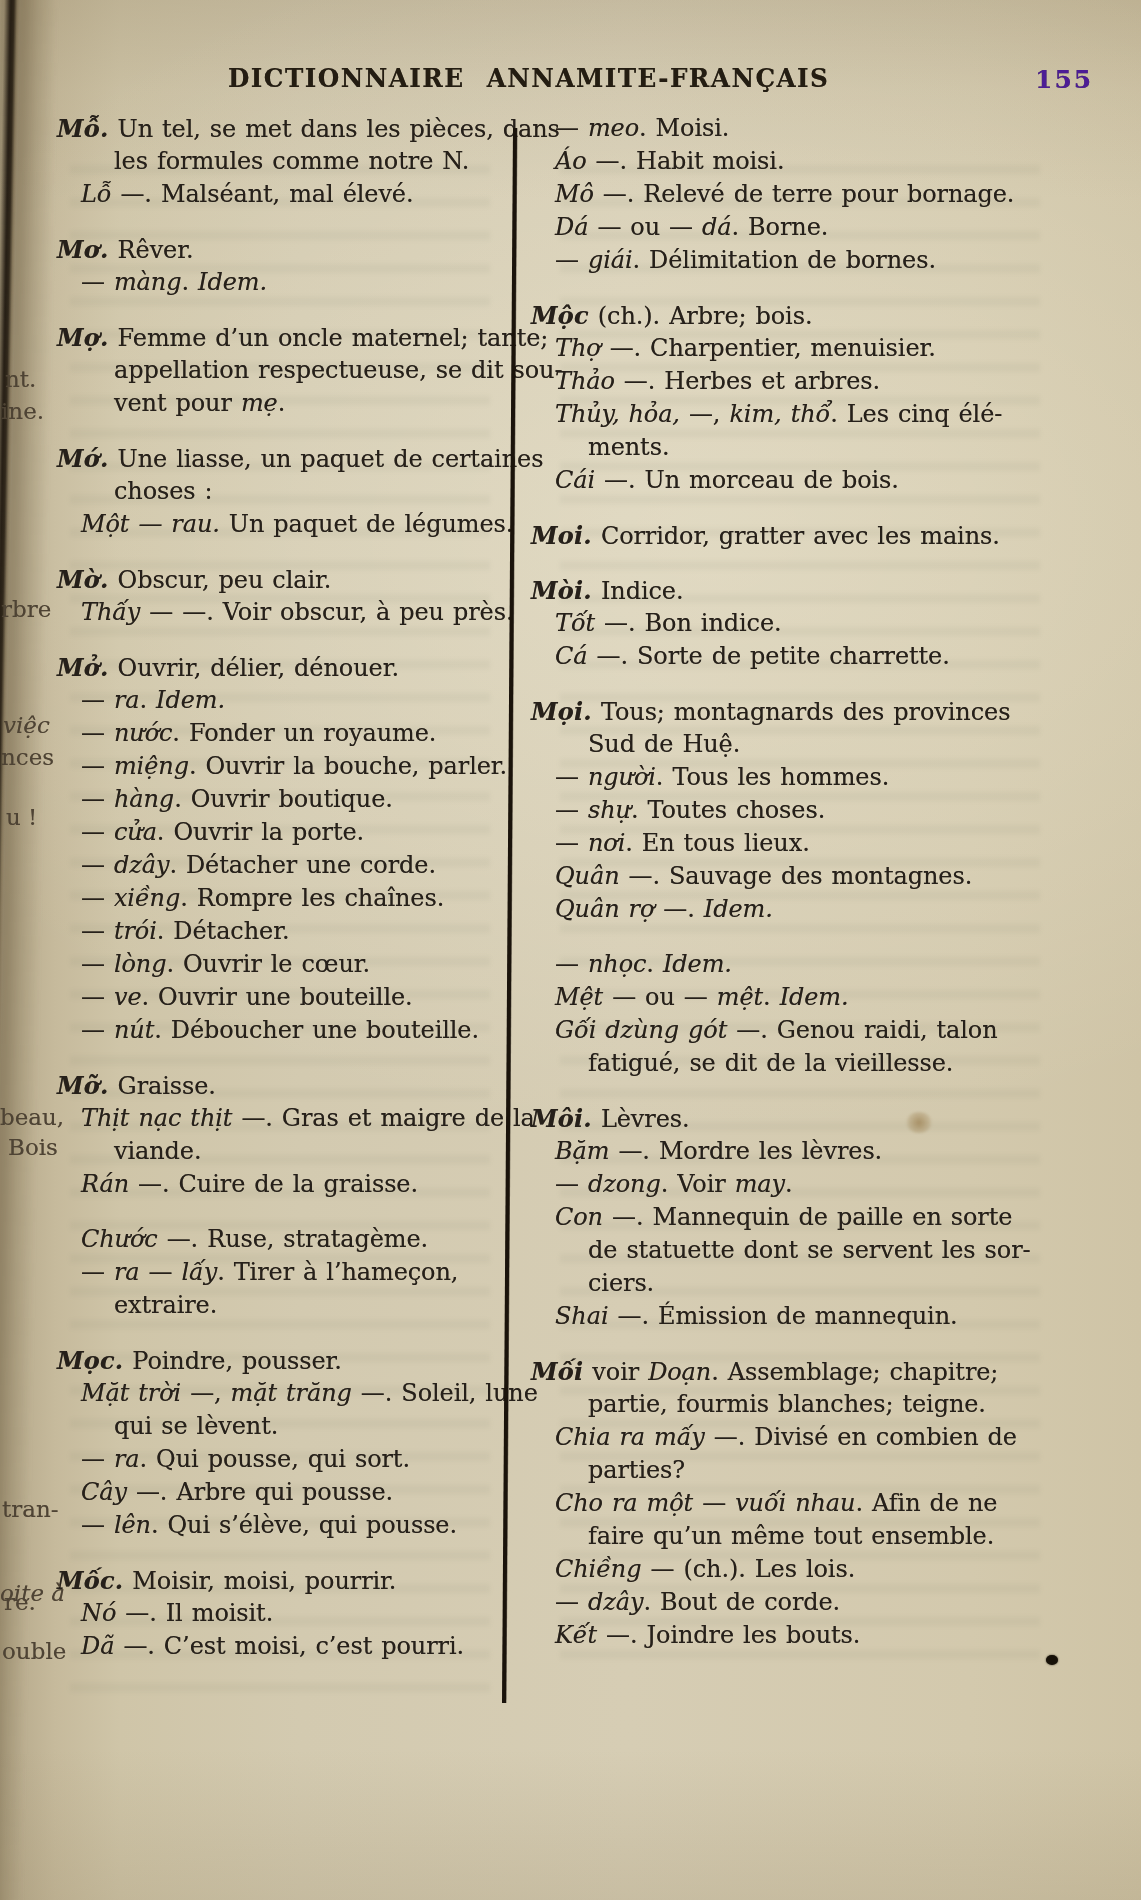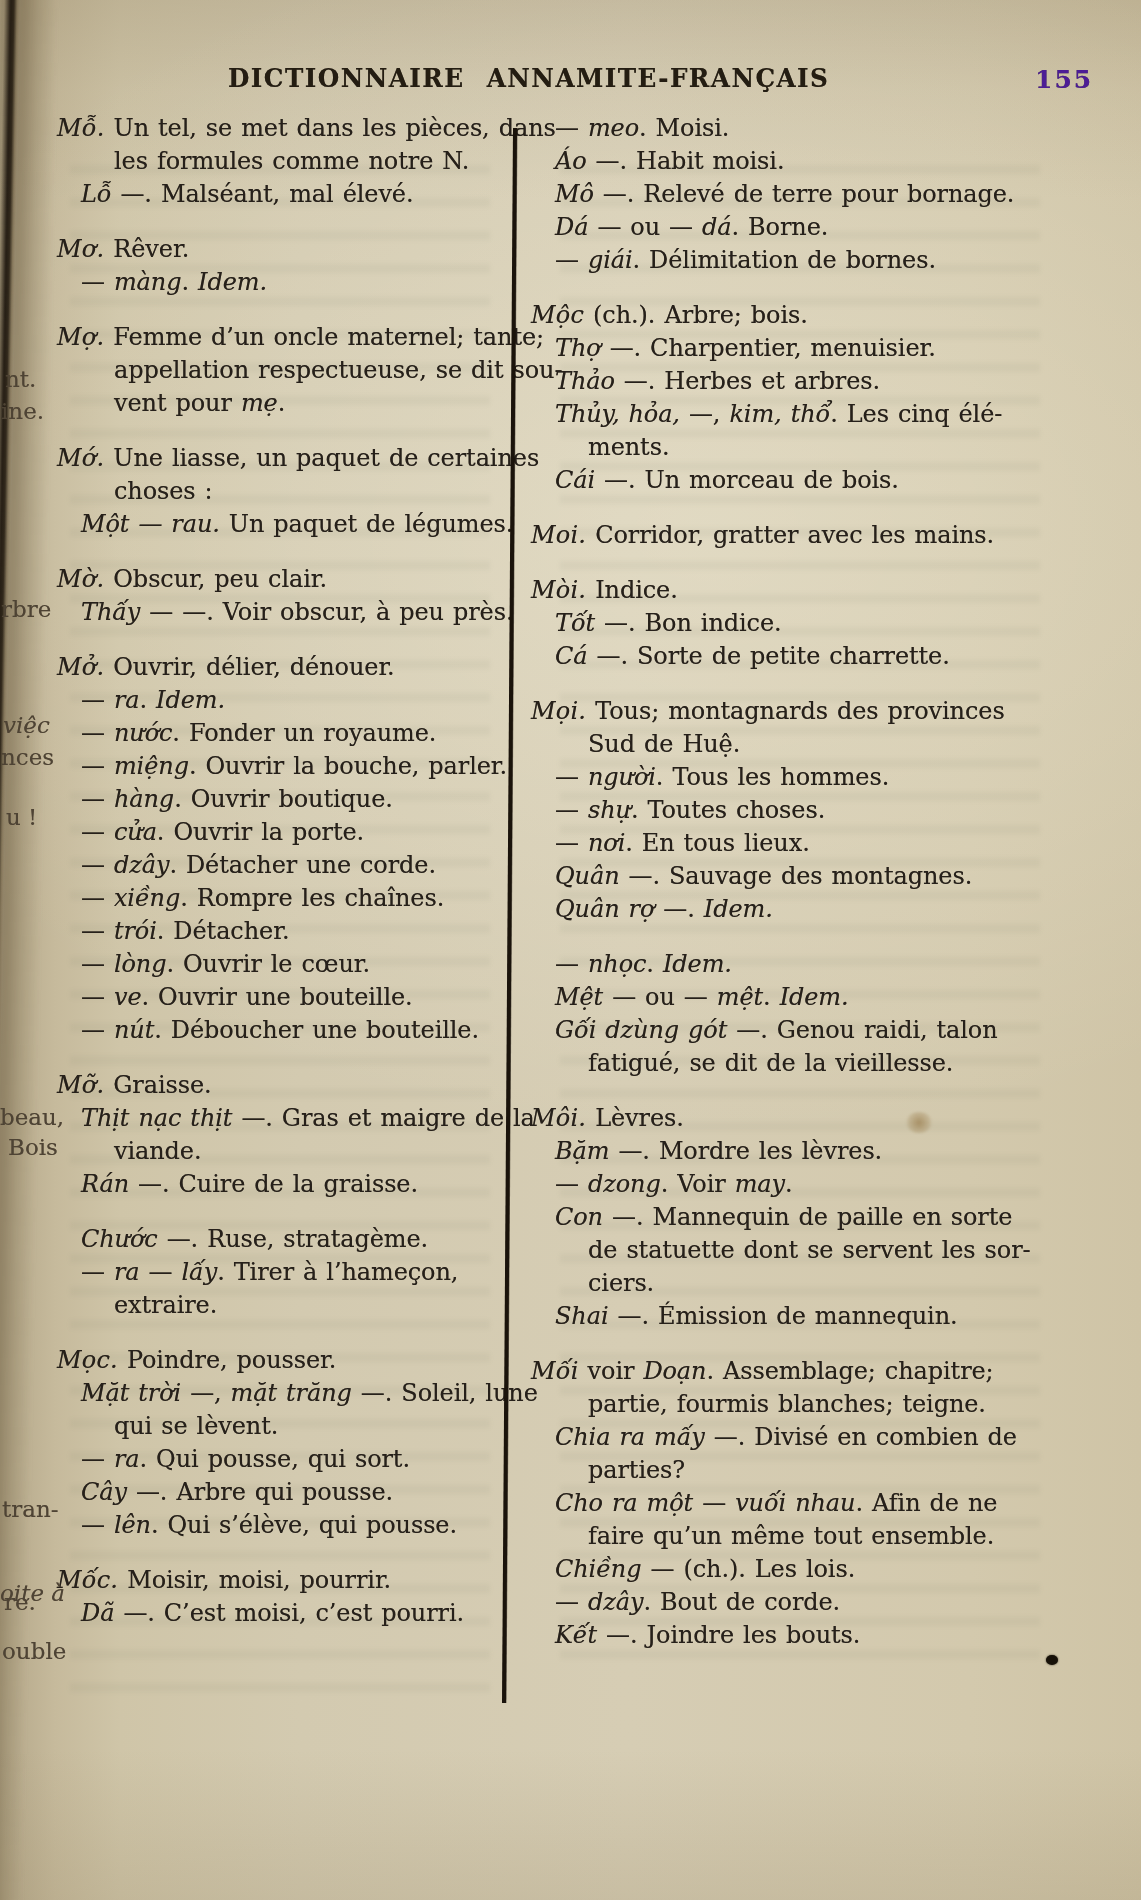--- a/index.html
+++ b/index.html
@@ -45,21 +45,21 @@
     letter-spacing:-0.1px;word-spacing:1.5px;text-shadow:0 0 0.55px rgba(38,32,26,0.55);}
   #col-left{left:57px;width:452px;}
   #col-right{left:531px;width:540px;}
   .entry{margin-top:22px;}
   .entry:first-child{margin-top:0;}
   .ln{white-space:nowrap;height:33px;}
   .ln.h{padding-left:0;}
   .ln.s{padding-left:24px;}
   .ln.c{padding-left:57px;}
   .ln span.i{font-style:italic;}
-  .ln.h > span.i:first-child{font-weight:normal;letter-spacing:0.2px;}
+  .ln.h > span.i:first-child{font-weight:bold;letter-spacing:0.2px;}
 
   .frag{position:absolute;font-size:23px;color:#4e4334;letter-spacing:0;
     text-shadow:0 0 0.5px rgba(78,67,52,0.5);white-space:nowrap;}
   .frag.i{font-style:italic;}
 </style>
 </head>
 <body>
 
 <div class="page">
   <div class="gutter-soft"></div>
@@ -124,20 +124,21 @@
       <div class="entry">
         <div class="ln h"><span class="i">Mọc.</span><span class="r"> Poindre, pousser.</span></div>
         <div class="ln s"><span class="i">Mặt trời</span><span class="r"> —, </span><span class="i">mặt trăng</span><span class="r"> —. Soleil, lune</span></div>
         <div class="ln c"><span class="r">qui se lèvent.</span></div>
         <div class="ln s"><span class="r">— </span><span class="i">ra</span><span class="r">. Qui pousse, qui sort.</span></div>
         <div class="ln s"><span class="i">Cây</span><span class="r"> —. Arbre qui pousse.</span></div>
         <div class="ln s"><span class="r">— </span><span class="i">lên</span><span class="r">. Qui s’élève, qui pousse.</span></div>
       </div>
       <div class="entry">
         <div class="ln h"><span class="i">Mốc.</span><span class="r"> Moisir, moisi, pourrir.</span></div>
+        <div class="ln s"><span class="i">Nó</span><span class="r"> —. Il moisit.</span></div>
         <div class="ln s"><span class="i">Dã</span><span class="r"> —. C’est moisi, c’est pourri.</span></div>
       </div>
     </div>
   <div class="divider"></div>
   <div class="col" id="col-right">
       <div class="entry">
         <div class="ln s"><span class="r">— </span><span class="i">meo</span><span class="r">. Moisi.</span></div>
         <div class="ln s"><span class="i">Áo</span><span class="r"> —. Habit moisi.</span></div>
         <div class="ln s"><span class="i">Mô</span><span class="r"> —. Relevé de terre pour bornage.</span></div>
         <div class="ln s"><span class="i">Dá</span><span class="r"> — ou — </span><span class="i">dá</span><span class="r">. Borne.</span></div>

